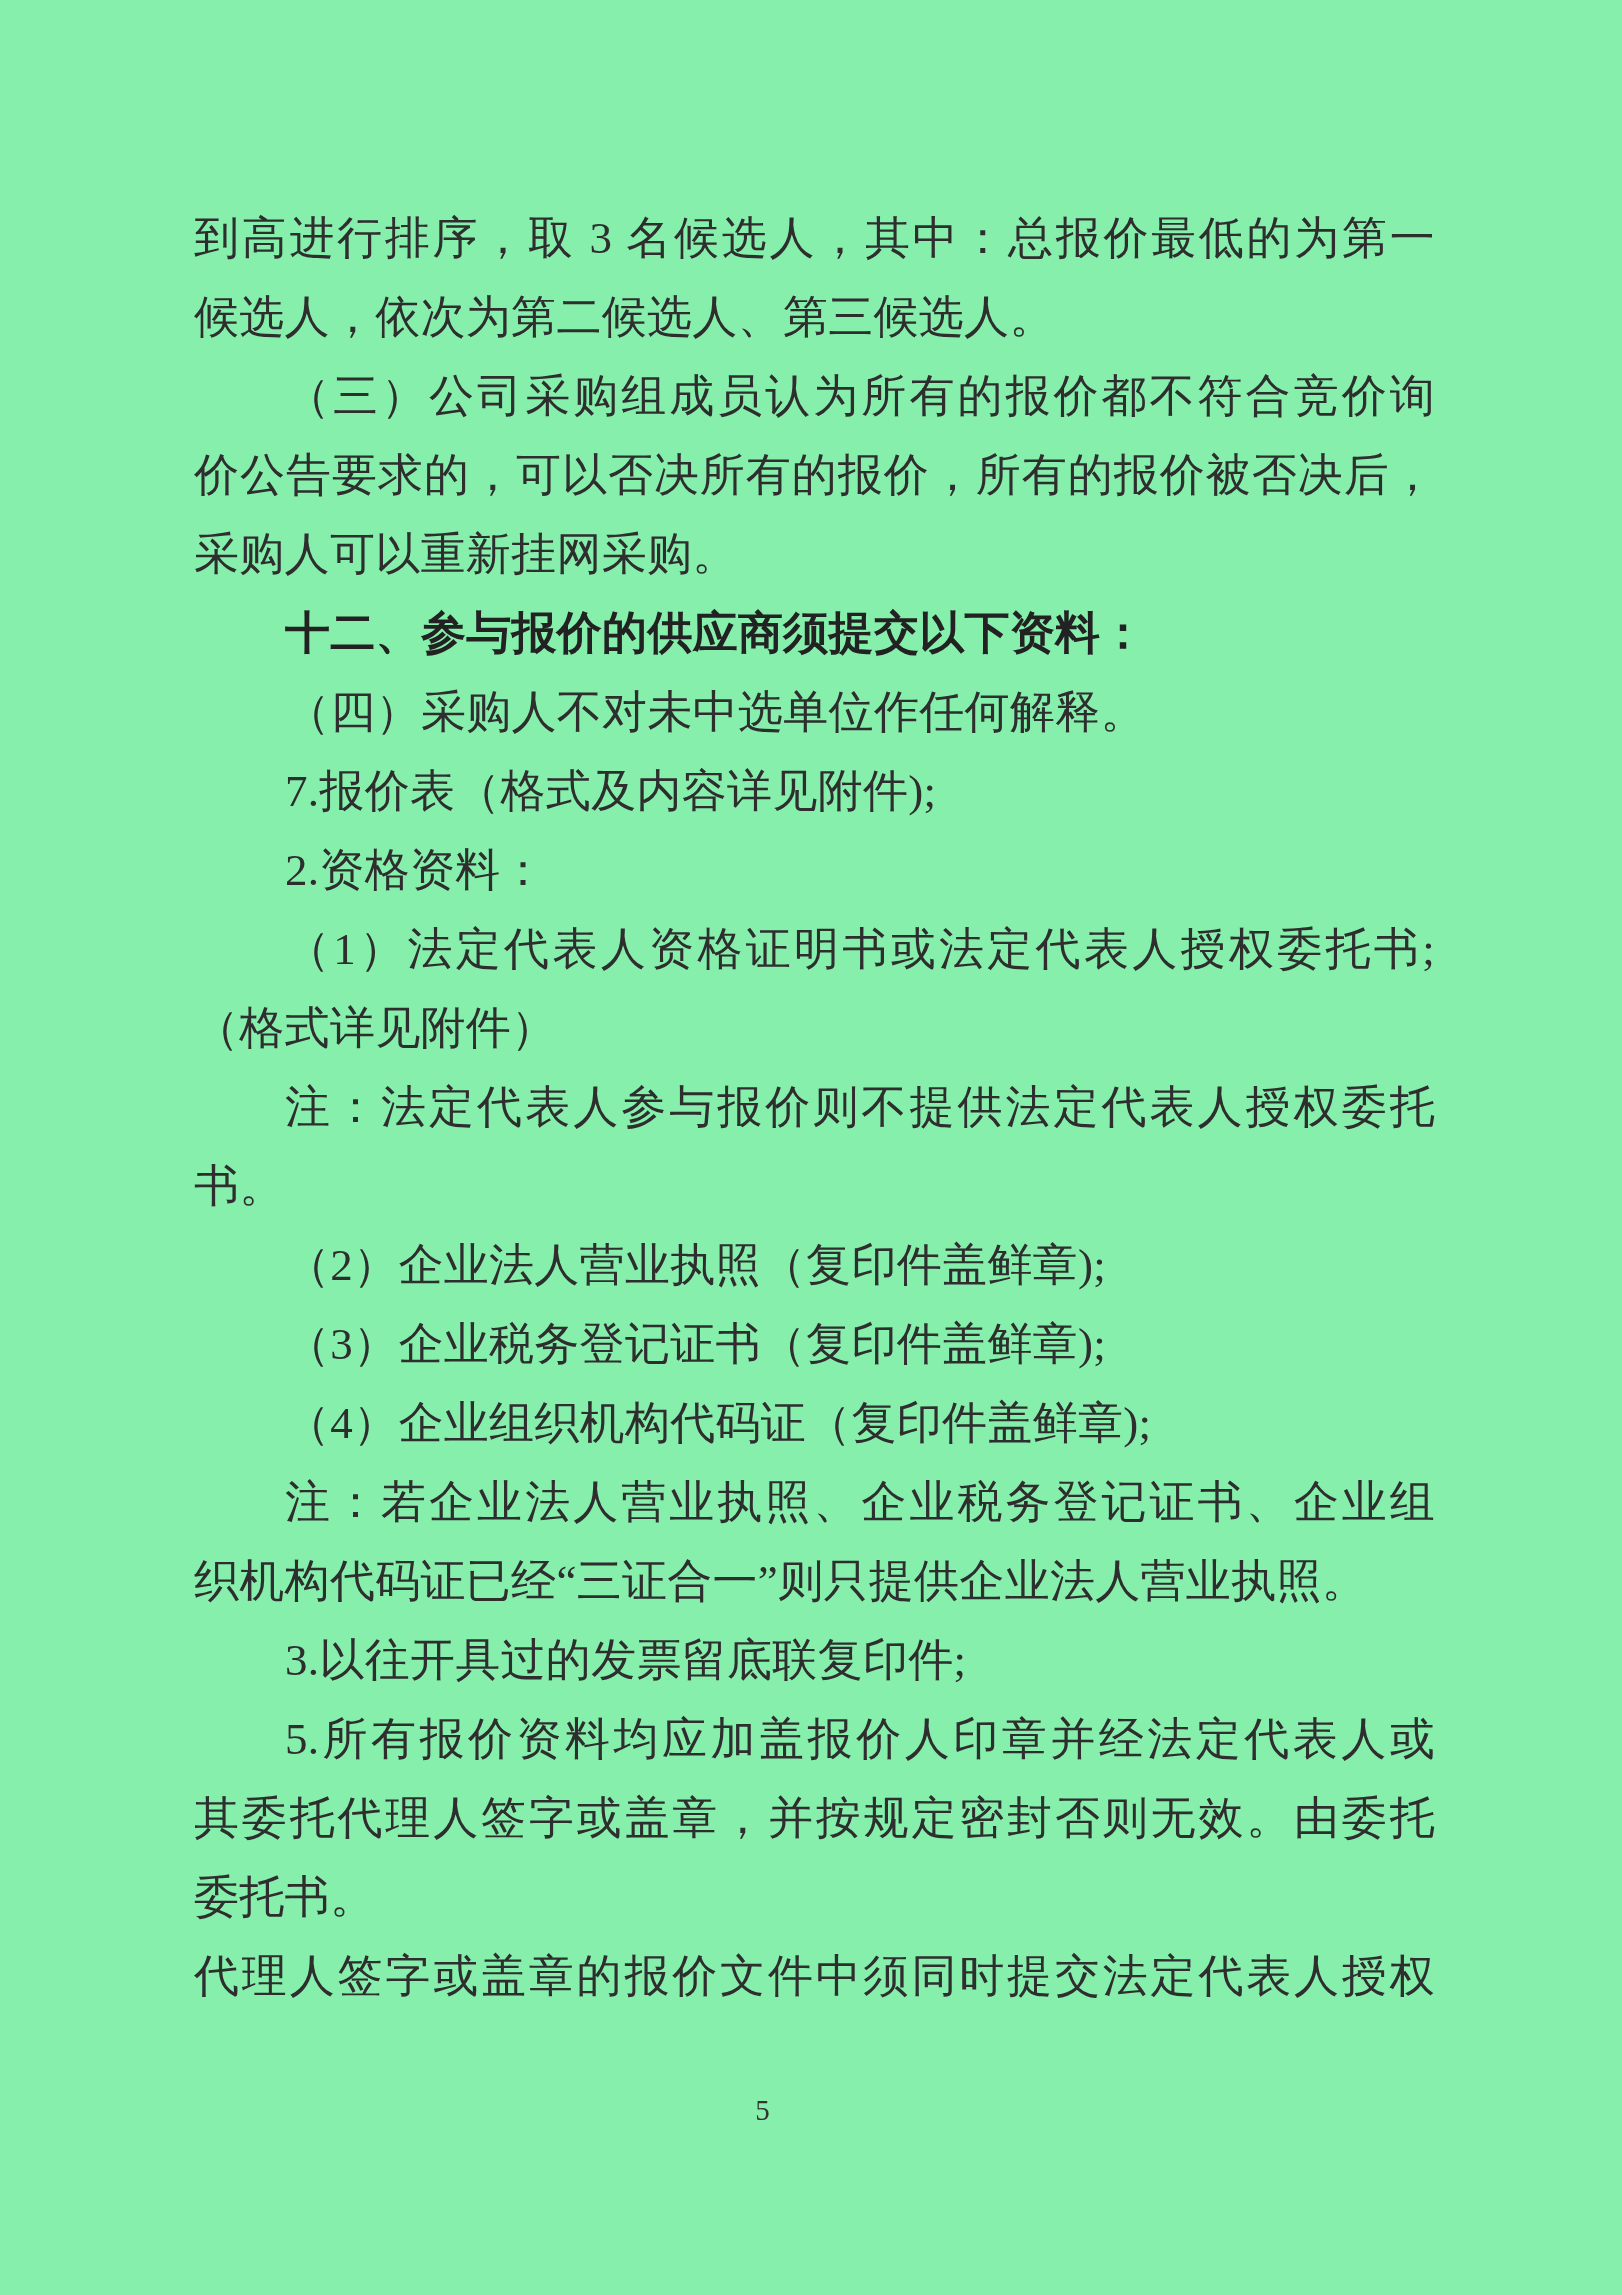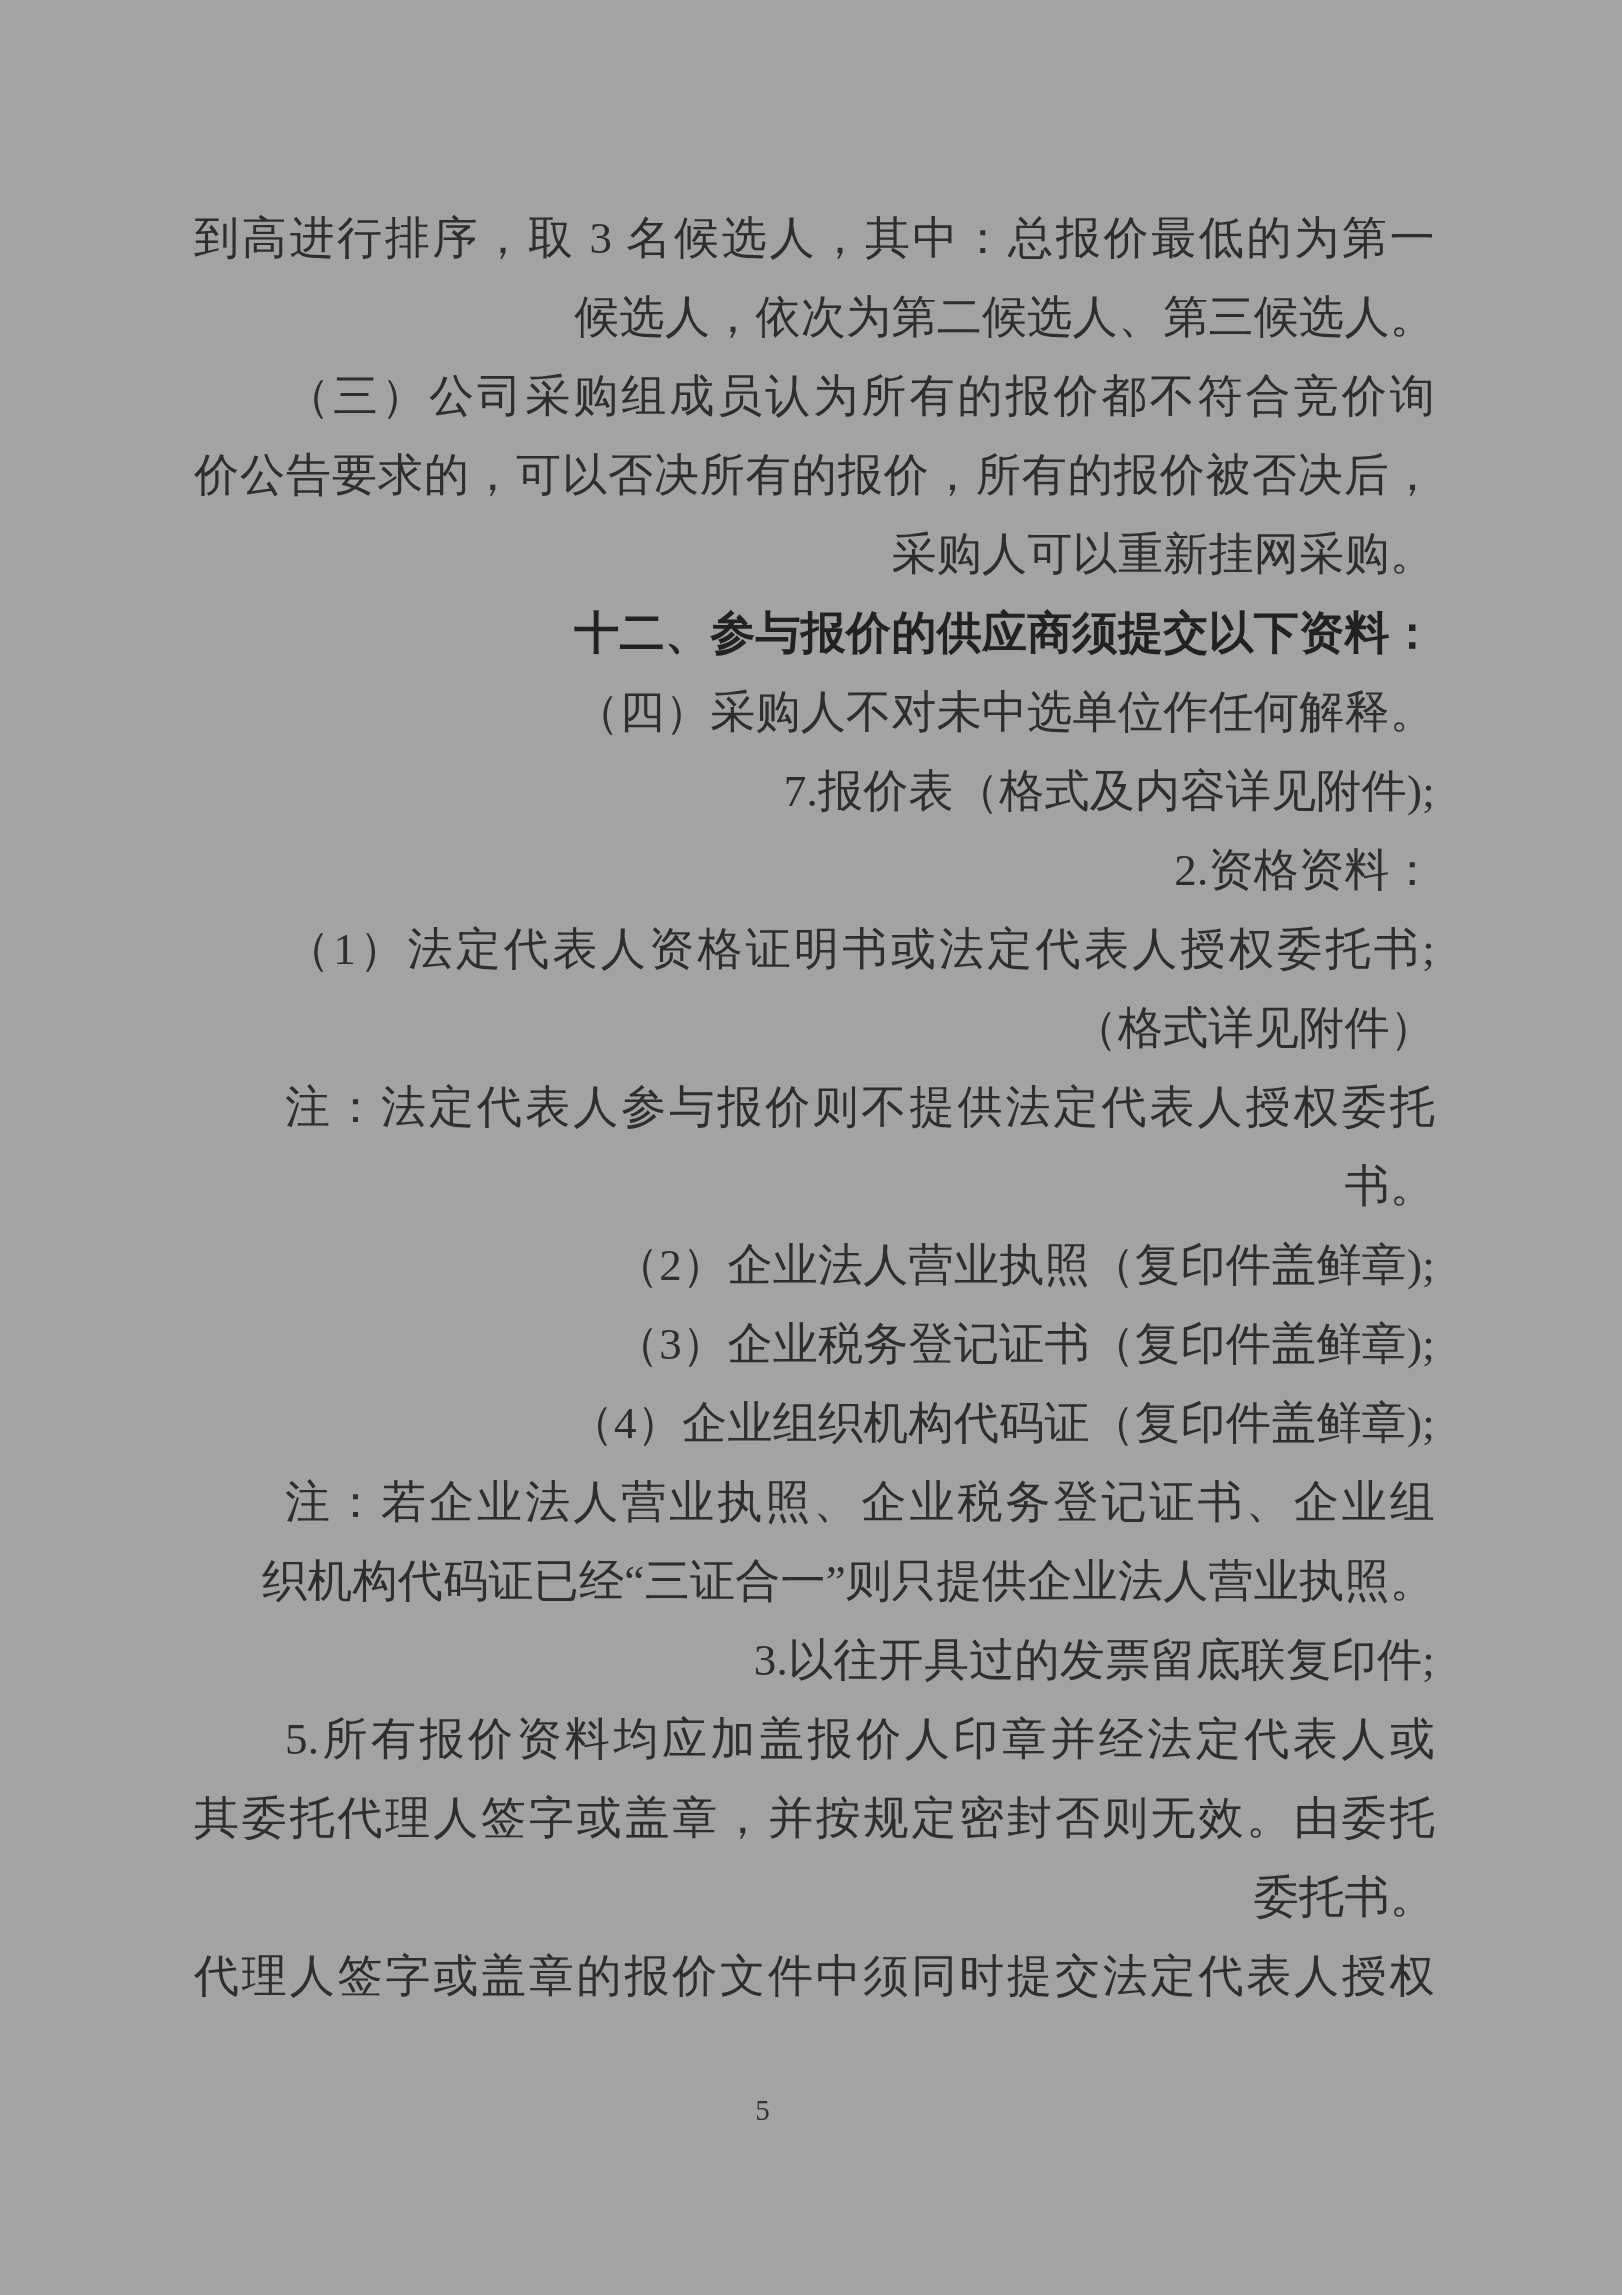--- a/index.html
+++ b/index.html
@@ -4,41 +4,41 @@
 <style>
   html, body {
     margin: 0;
     padding: 0;
     background: #ffffff;
   }
   .page {
     position: relative;
     width: 1623px;
     height: 2295px;
-    background: #a3a3a3;
+    background: #86efac;
     overflow: hidden;
     font-family: "Liberation Serif", "DejaVu Serif", serif;
     color: #2e2e2e;
   }
   .content {
     position: absolute;
     left: 194px;
     top: 199px;
     width: 1241px;
   }
   .paragraph {
     margin: 0;
     padding: 0;
   }
   .line {
     line-height: 79px;
     font-size: 45px;
     letter-spacing: 0.3px;
     white-space: normal;
-    text-align: right;
+    text-align: left;
   }
   .line.justify {
     text-align: justify;
     text-align-last: justify;
   }
   .line.indent {
     text-indent: 91px;
   }
   .paragraph.heading .line {
     font-weight: 700;

